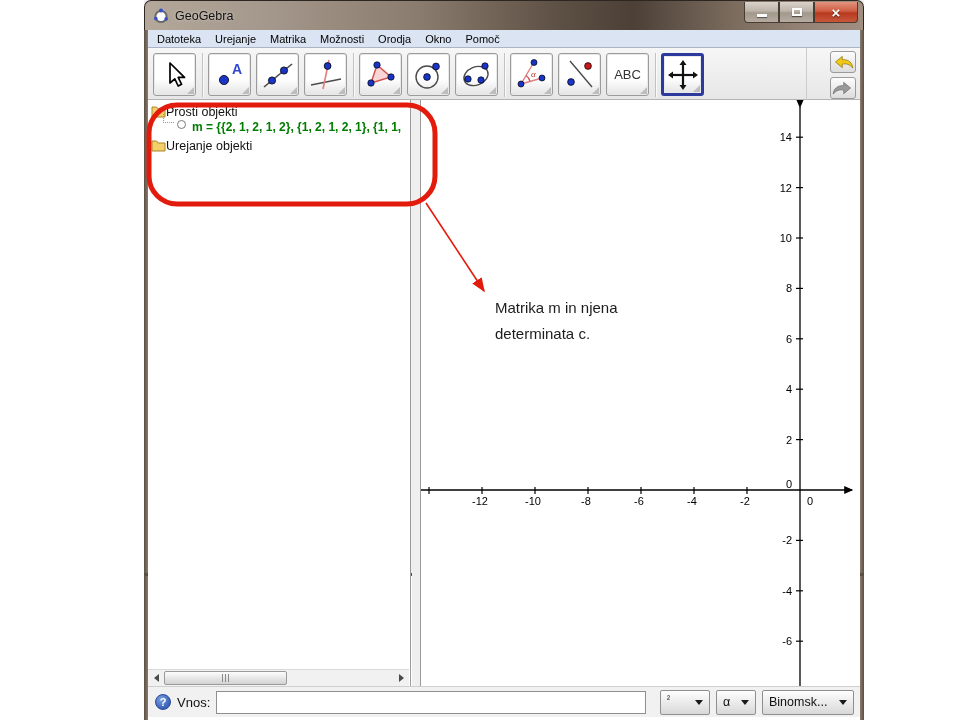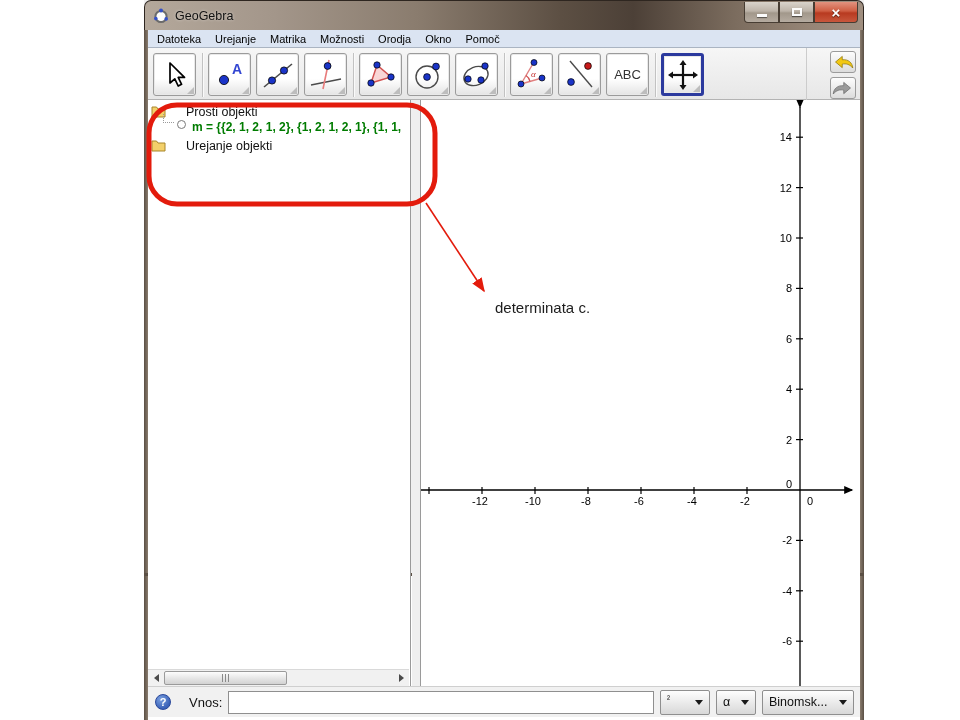--- a/index.html
+++ b/index.html
@@ -79,21 +79,21 @@
     position:absolute; left:268px; top:100px; width:9px; height:586px;
     background:#efefef; border-right:1px solid #9a9a9a;
   }
   .graphics-panel {
     position:absolute; left:277px; top:100px; width:439px; height:586px; background:#fff;
   }
 
   
   .alg-tree { padding:3px 0 0 3px; white-space:nowrap; }
   .alg-group { display:flex; align-items:center; height:17px; }
-  .alg-group-label { font-size:12.5px; color:#111; margin-left:20px; }
+  .alg-group-label { font-size:12.5px; color:#111; margin-left:0; }
   .alg-item { display:flex; height:17px; padding-left:12px; }
   .tree-elbow { width:11px; height:9px; border-left:1px dotted #9a9a9a; border-bottom:1px dotted #9a9a9a; margin:-6px 3px 0 0; }
   .vis-circle { width:9px; height:9px; border:1.3px solid #7a7a7a; border-radius:50%; background:#fff; flex:0 0 auto; }
   .alg-item-text { font-size:12px; font-weight:bold; color:#007c00; margin-left:6px; }
 
   
   .hscroll { position:absolute; left:0; right:1px; bottom:0; height:17px; background:#f1f1f1; border-top:1px solid #d9d9d9; display:flex; }
   .sb-btn { width:16px; height:16px; background:#f1f1f1; display:flex; align-items:center; justify-content:center; cursor:pointer; }
   .tri-left  { border-top:4px solid transparent; border-bottom:4px solid transparent; border-right:5px solid #4a4a4a; }
   .tri-right { border-top:4px solid transparent; border-bottom:4px solid transparent; border-left:5px solid #4a4a4a; }
@@ -110,21 +110,21 @@
     position:absolute; left:4px; top:686px; width:712px; height:31px;
     background:#f1f1f1; border-top:1px solid #cfcfcf;
     display:flex; align-items:center; padding-left:7px;
   }
   .help-icon {
     width:16px; height:16px; border-radius:50%;
     background:radial-gradient(circle at 35% 30%, #7aa0e0, #3a62b8 70%);
     border:1px solid #28479a; color:#fff; font-size:11px; font-weight:bold;
     display:flex; align-items:center; justify-content:center; flex:0 0 auto; cursor:pointer;
   }
-  .input-label { font-size:13px; color:#111; margin:0 6px 0 18px; }
+  .input-label { font-size:13px; color:#111; margin:0 6px 0 6px; }
   .cmd-input { width:430px; height:23px; border:1px solid #8f8f8f; background:#fff; font-size:13px; padding:0 4px; }
   .dd-group { margin-left:auto; display:flex; align-items:center; margin-right:6px; }
   .dropdown {
     height:25px; margin-left:6px; padding:0 6px;
     background:linear-gradient(#fefefe,#d8d8d8); border:1px solid #8f8f8f; border-radius:2px;
     display:flex; align-items:center; justify-content:space-between; font-size:12.5px; color:#111; cursor:pointer;
   }
   .dd-arrow { border-left:4px solid transparent; border-right:4px solid transparent; border-top:5px solid #1a1a1a; margin-left:8px; }
   .dd-sup { font-size:9px; align-self:flex-start; margin-top:3px; }
 
@@ -382,16 +382,17 @@
   <svg class="overlay-svg">
     <defs>
       <marker id="arrowred" markerWidth="12" markerHeight="10" refX="8" refY="3.5" orient="auto">
         <path d="M0,0 L9,3.5 L0,7 Z" fill="#e31b0c"></path>
       </marker>
     </defs>
     <rect x="5" y="105" width="286" height="99" rx="28" ry="28" fill="none" stroke="#e31b0c" stroke-width="5"></rect>
     <line x1="282" y1="203" x2="340" y2="291" stroke="#e31b0c" stroke-width="1.6" marker-end="url(#arrowred)"></line>
   </svg>
   <div class="note-text">
+    <div>Matrika m in njena</div>
     <div>determinata c.</div>
   </div>
 
 </div>
 
 </body></html>

